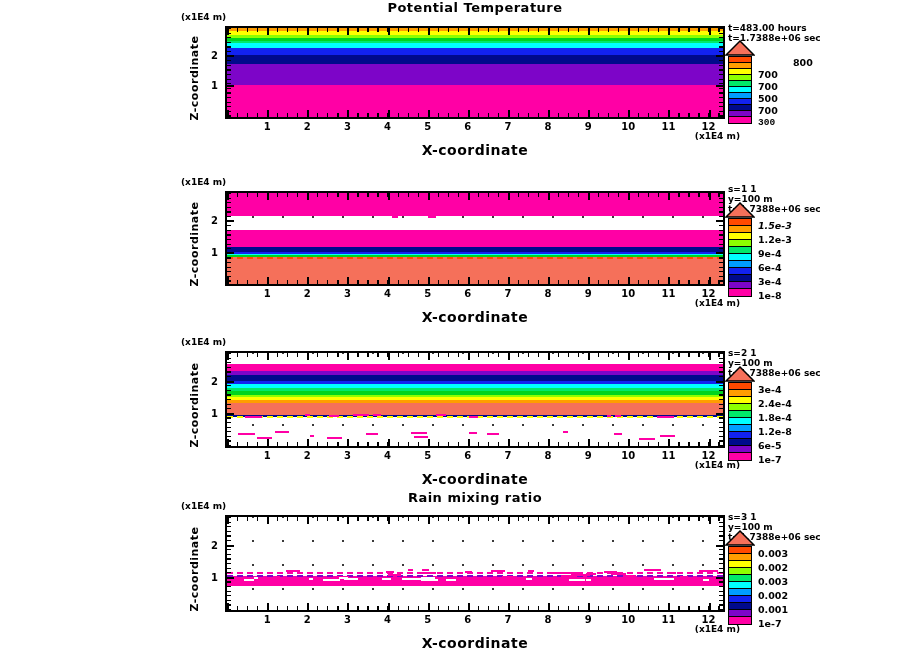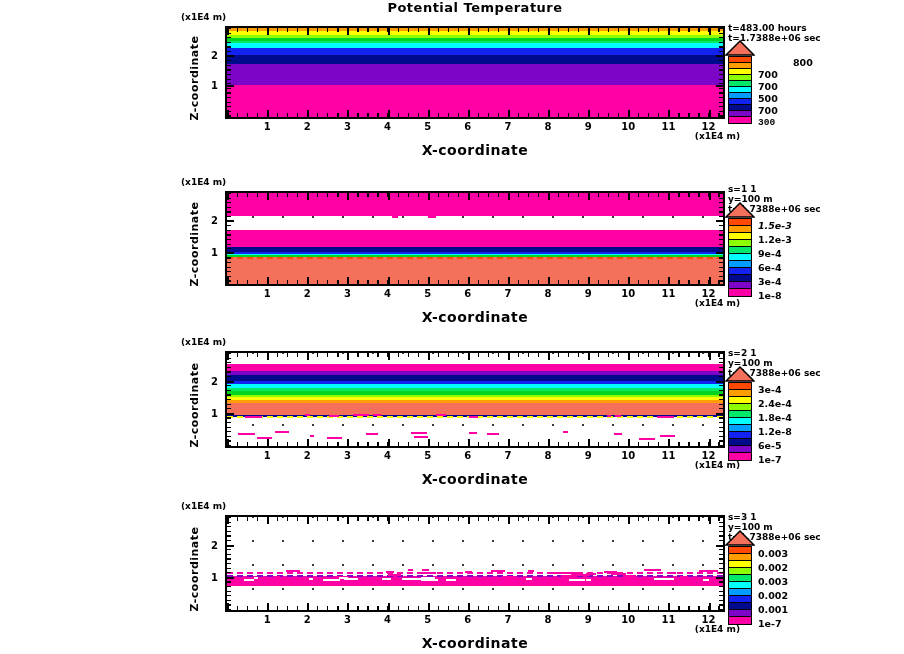--- a/index.html
+++ b/index.html
@@ -256,20 +256,21 @@
     <div class="cb-box" style="left: 728px; top: 431px; width: 24px; height: 8.5px; background: rgb(18, 34, 240); z-index: 2;"></div>
     <div class="cb-box" style="left: 728px; top: 438px; width: 24px; height: 8.5px; background: rgb(0, 10, 140); z-index: 2;"></div>
     <div class="cb-box" style="left: 728px; top: 445px; width: 24px; height: 8.5px; background: rgb(125, 5, 200); z-index: 2;"></div>
     <div class="cb-box" style="left: 728px; top: 452px; width: 24px; height: 8.5px; background: rgb(255, 0, 165); z-index: 2;"></div>
     <div class="cb-label" style="left: 758px; top: 384px; z-index: 2;">3e-4</div>
     <div class="cb-label" style="left: 758px; top: 398px; z-index: 2;">2.4e-4</div>
     <div class="cb-label" style="left: 758px; top: 412px; z-index: 2;">1.8e-4</div>
     <div class="cb-label" style="left: 758px; top: 426px; z-index: 2;">1.2e-8</div>
     <div class="cb-label" style="left: 758px; top: 440px; z-index: 2;">6e-5</div>
     <div class="cb-label" style="left: 758px; top: 454px; z-index: 2;">1e-7</div>
+    <div class="abs panel-title" style="left: 227px; top: 490px; width: 496px;">Rain mixing ratio</div>
     <div class="abs plot-box" style="left: 225px; top: 515px; width: 500px; height: 97px;">
       <div class="abs" style="left: 0px; top: 0px; width: 496px; height: 93px; overflow: hidden;">
         <div class="band" style="top: 59.3276px; height: 9.3px; background: rgb(255, 0, 165);"></div>
         <div class="dashline" style="top: 55.1586px; border-top-color: rgb(255, 0, 165);"></div>
         <div class="dashline" style="top: 57.7241px; border-top-color: rgb(125, 5, 200);"></div>
         <div class="speck" style="left: 300.728px; top: 53.4618px; width: 6.19089px; background: rgb(255, 0, 165);"></div>
         <div class="speck" style="left: 213.105px; top: 59.9058px; width: 17.1548px; background: rgb(255, 0, 165);"></div>
         <div class="speck" style="left: 158.519px; top: 54.1195px; width: 8.07439px; background: rgb(255, 0, 165);"></div>
         <div class="speck" style="left: 238.076px; top: 54.0689px; width: 6.96356px; background: rgb(255, 0, 165);"></div>
         <div class="speck" style="left: 46.3105px; top: 59.3179px; width: 6.29017px; background: rgb(255, 0, 165);"></div>

